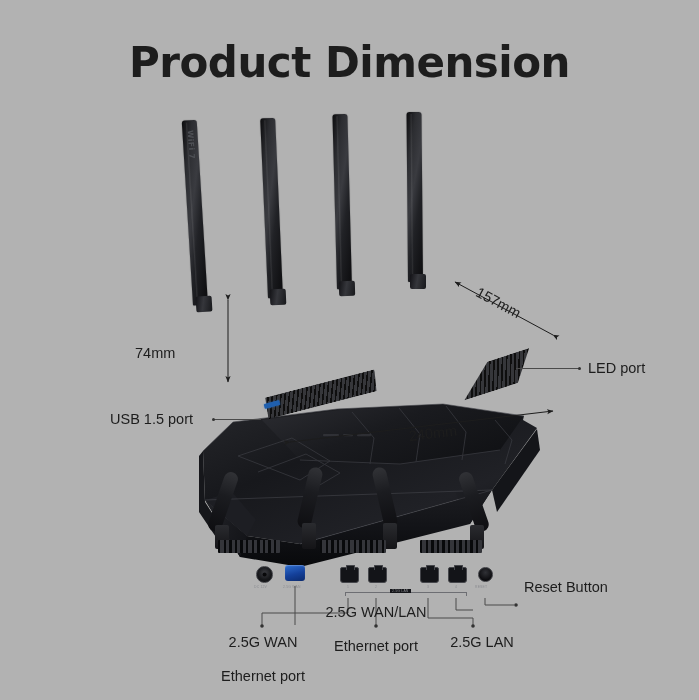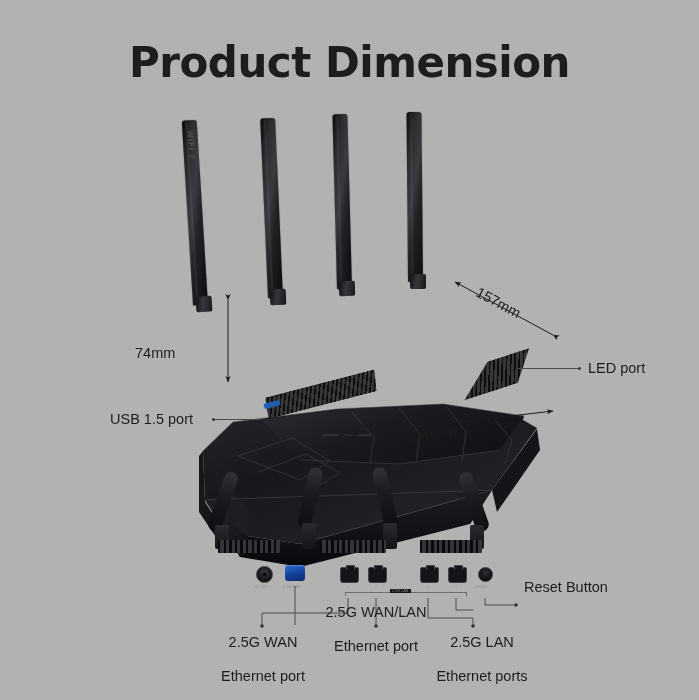--- a/index.html
+++ b/index.html
@@ -447,18 +447,17 @@
     <span class="l2">Ethernet port</span>
   </div>
 
   <div class="ann center" style="left:299px; top:604px; width:154px;">
     <span>2.5G WAN/LAN</span>
     <span class="l2">Ethernet port</span>
   </div>
 
   <div class="ann center" style="left:412px; top:634px; width:140px;">
     <span>2.5G LAN</span>
-    <span class="l2">Ethernet ports</span>
   </div>
 
   <div class="ann" style="left:524px; top:579px;">Reset Button</div>
 
 </div>
 
 </body></html>

